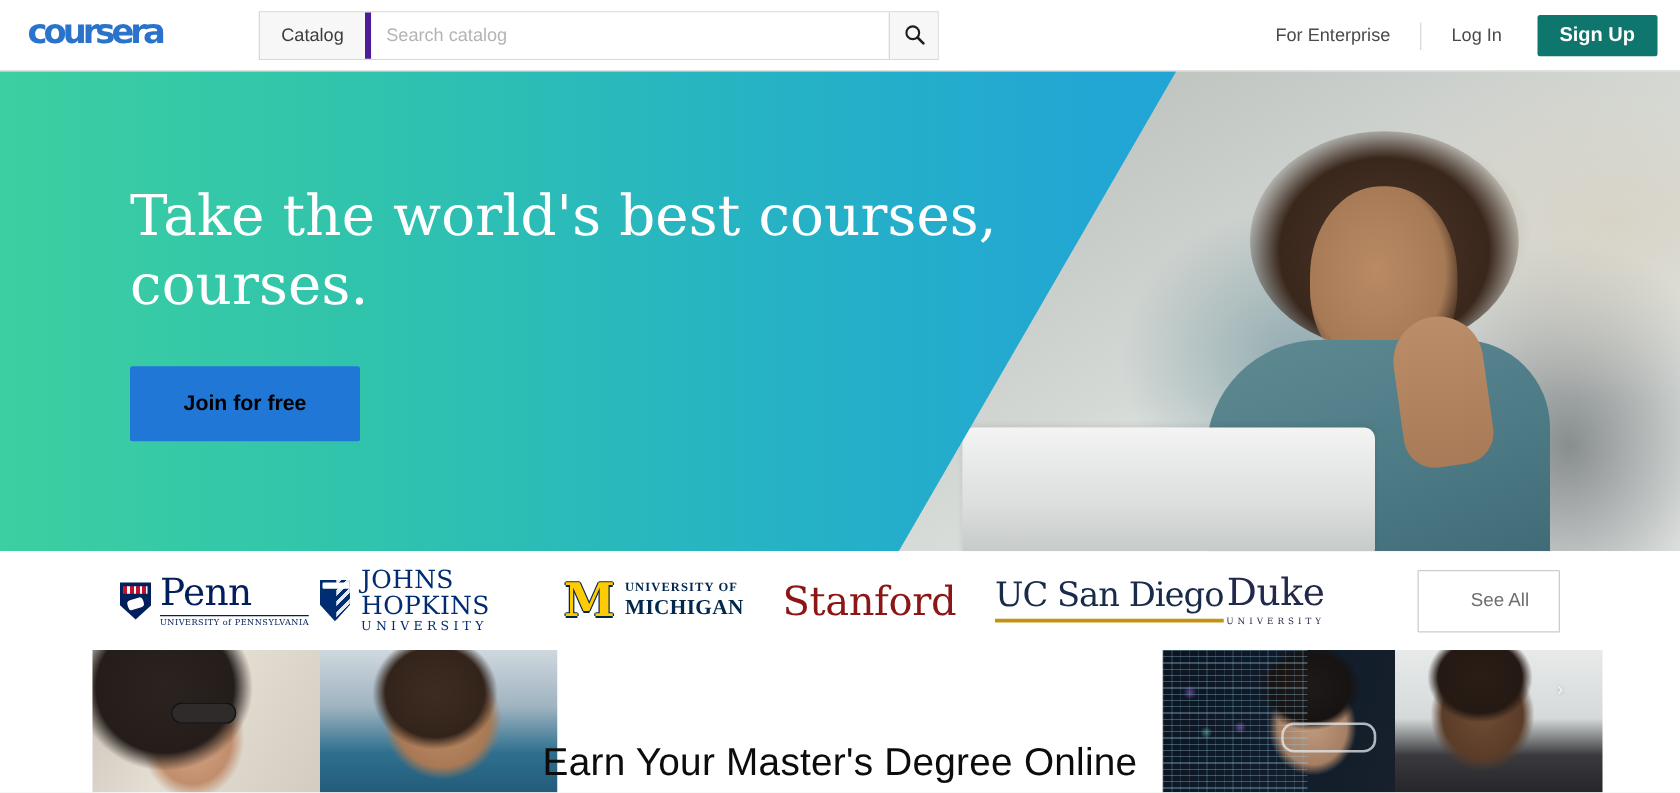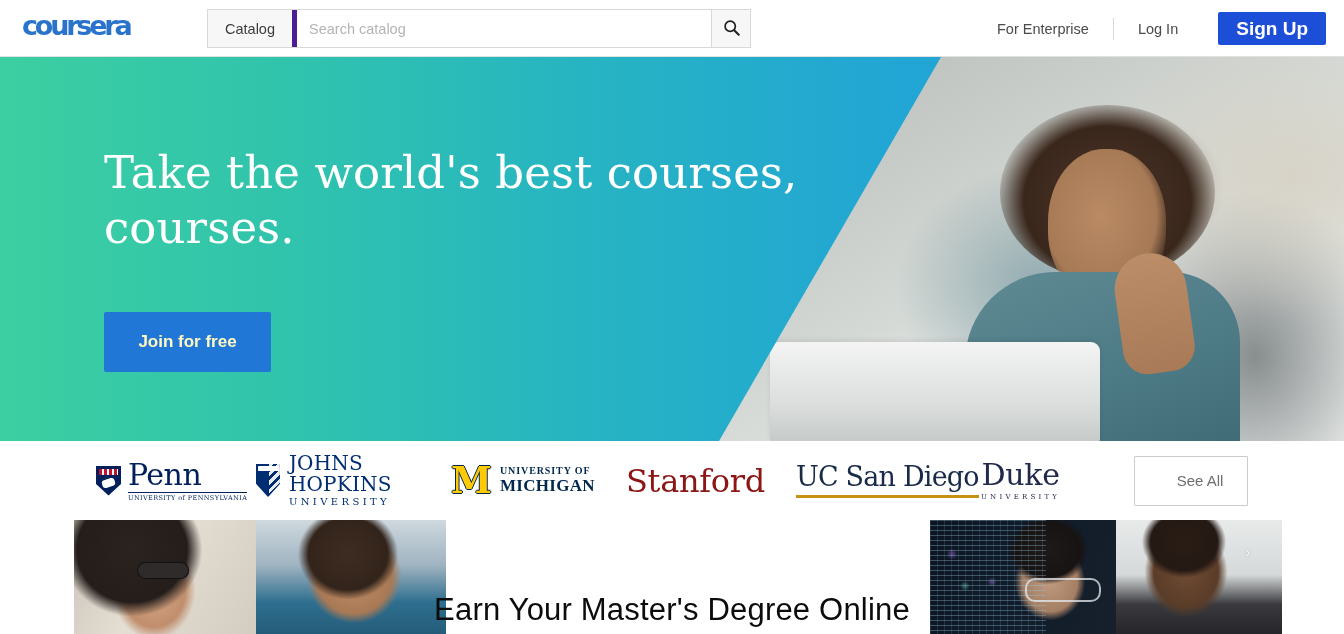--- a/index.html
+++ b/index.html
@@ -115,24 +115,24 @@
     cursor: pointer;
     white-space: nowrap;
   }
   .nav-sep {
     width: 1px;
     height: 22px;
     background: #d8d8d8;
     margin: 0 24px;
   }
   .signup-btn {
-    margin-left: 40px;
-    background: #1d4ed8;
+    margin-left: 28px;
+    background: #0f766e;
     color: #fff;
-    font-size: 19px;
+    font-size: 16px;
     font-weight: bold;
     border: none;
     border-radius: 2px;
     padding: 0 18px;
     height: 33px;
     line-height: 33px;
     cursor: pointer;
     font-family: "Liberation Sans", sans-serif;
   }
 
@@ -220,31 +220,30 @@
     line-height: 1.22;
     color: #ffffff;
     font-weight: normal;
     margin: 0;
     letter-spacing: 0.1px;
   }
   .hero-cta {
     position: absolute;
     left: 104px;
     top: 236px;
-    width: 167px;
+    width: 184px;
     height: 60px;
     background: #2177d6;
-    color: #fef9c3;
+    color: #000000;
     border: none;
     border-radius: 2px;
     font-size: 17px;
     font-weight: bold;
     cursor: pointer;
     font-family: "Liberation Sans", sans-serif;
-    margin-top: 19px;
   }
 
   
   .partners {
     position: absolute;
     top: 441px; left: 0;
     width: 1344px;
     height: 79px;
     background: #ffffff;
     display: flex;

